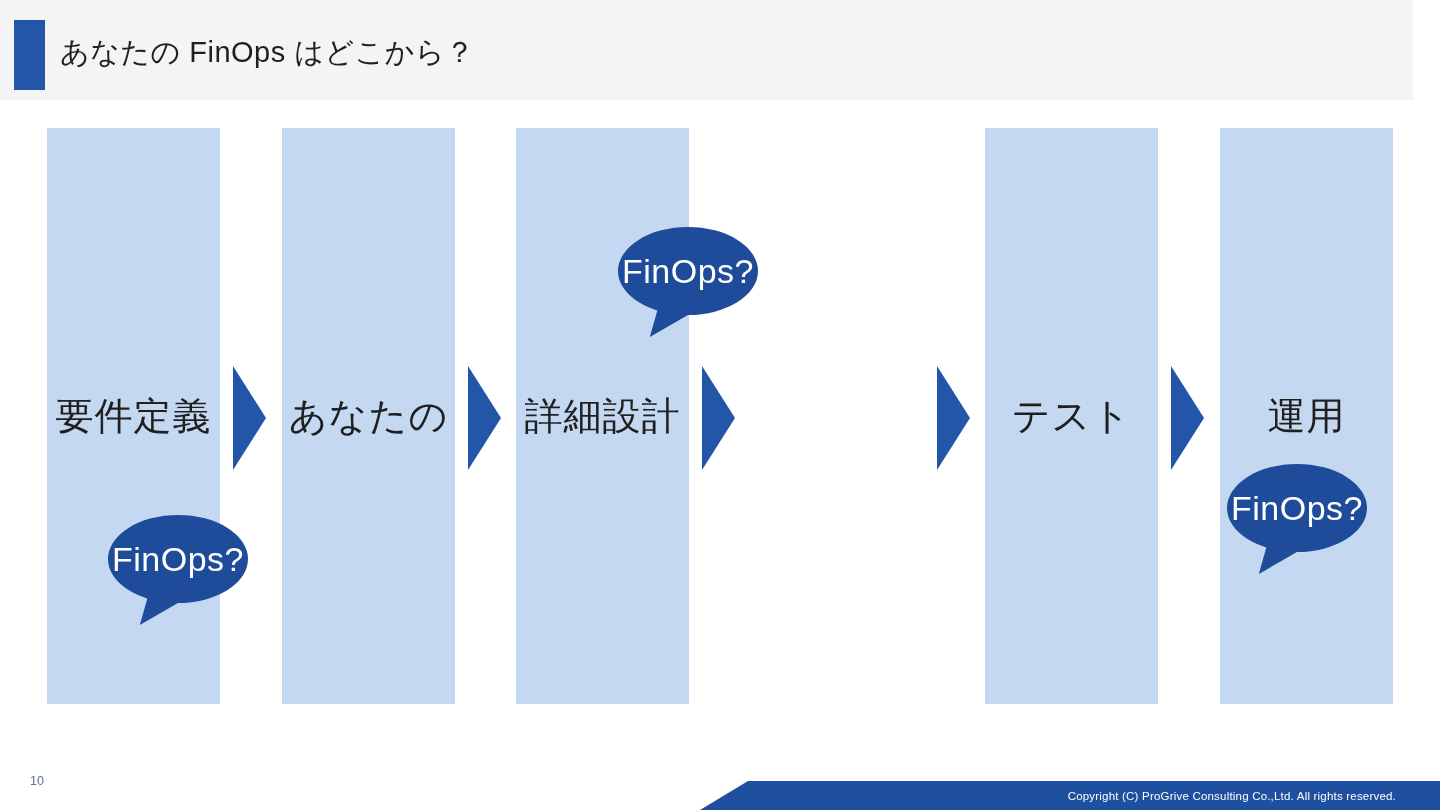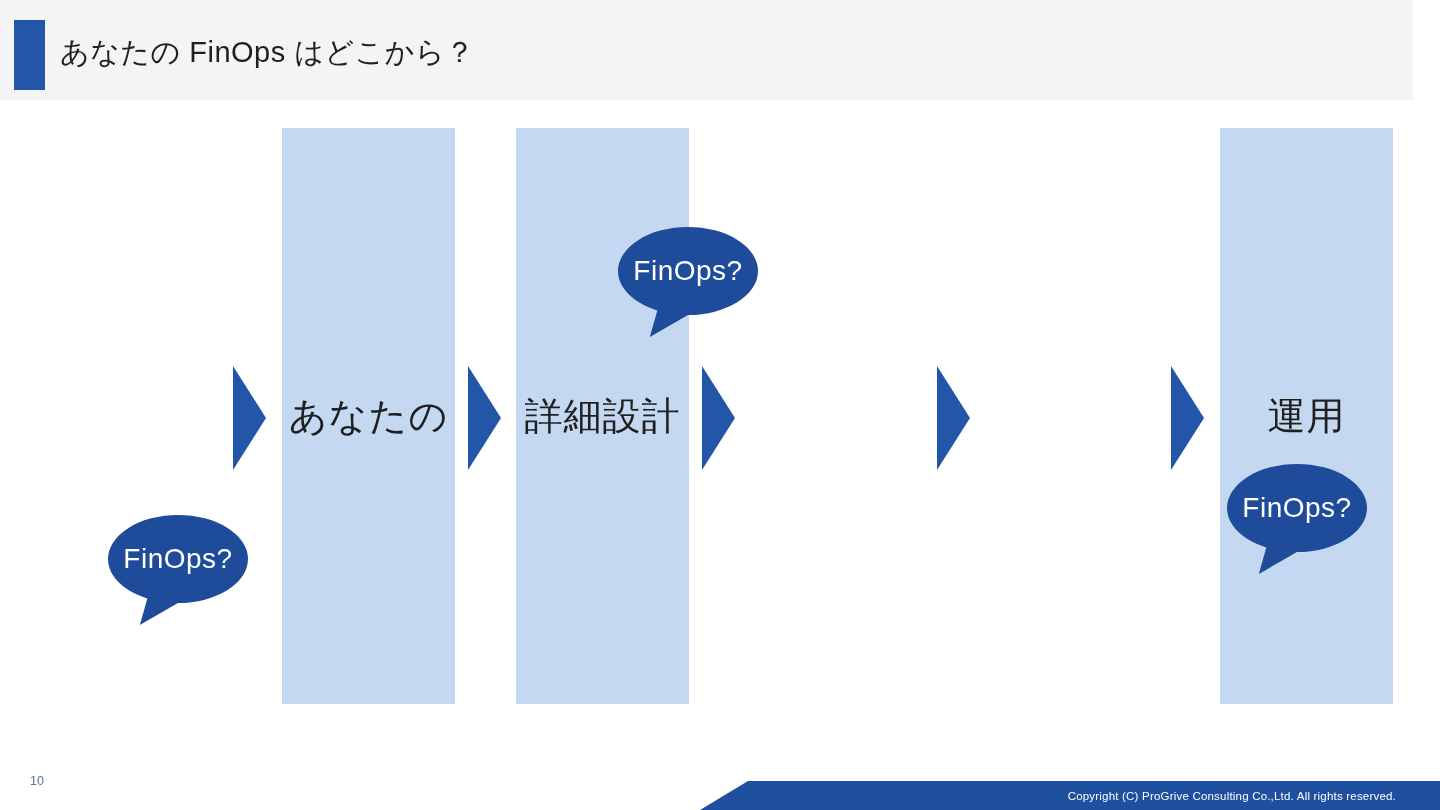--- a/index.html
+++ b/index.html
@@ -56,21 +56,21 @@
   
   .speech-bubble{
     position:absolute;width:140px;height:88px;z-index:5;
   }
   .bubble-body{
     position:absolute;left:0;top:0;width:140px;height:88px;
     background:var(--bubble-fill);border-radius:50%;
     display:flex;align-items:center;justify-content:center;
   }
   .bubble-text{
-    color:#ffffff;font-size:28px;font-weight:400;letter-spacing:0.5px;
+    color:#ffffff;font-size:34px;font-weight:400;letter-spacing:0.5px;
   }
   .bubble-tail{
     position:absolute;left:28px;top:76px;width:48px;height:34px;
     background:var(--bubble-fill);
     clip-path:polygon(8% 100%, 28% 0%, 100% 25%);
   }
 
   
   .page-number{
     position:absolute;left:30px;top:774px;
@@ -92,25 +92,31 @@
 
 <div class="slide">
 
   <header class="slide-header">
     <div class="title-accent-bar"></div>
     <h1 class="slide-title">あなたの FinOps はどこから？</h1>
   </header>
 
   <main class="process-flow">
 
+    <div class="step-column" style="left:47px">
+      <span class="step-label">要件定義</span>
+    </div>
     <div class="step-column" style="left:282px">
       <span class="step-label">あなたの</span>
     </div>
     <div class="step-column" style="left:516px">
       <span class="step-label">詳細設計</span>
+    </div>
+    <div class="step-column" style="left:985px">
+      <span class="step-label">テスト</span>
     </div>
     <div class="step-column" style="left:1220px">
       <span class="step-label">運用</span>
     </div>
 
     <div class="flow-arrow" style="left:233px"></div>
     <div class="flow-arrow" style="left:468px"></div>
     <div class="flow-arrow" style="left:702px"></div>
     <div class="flow-arrow" style="left:937px"></div>
     <div class="flow-arrow" style="left:1171px"></div>

